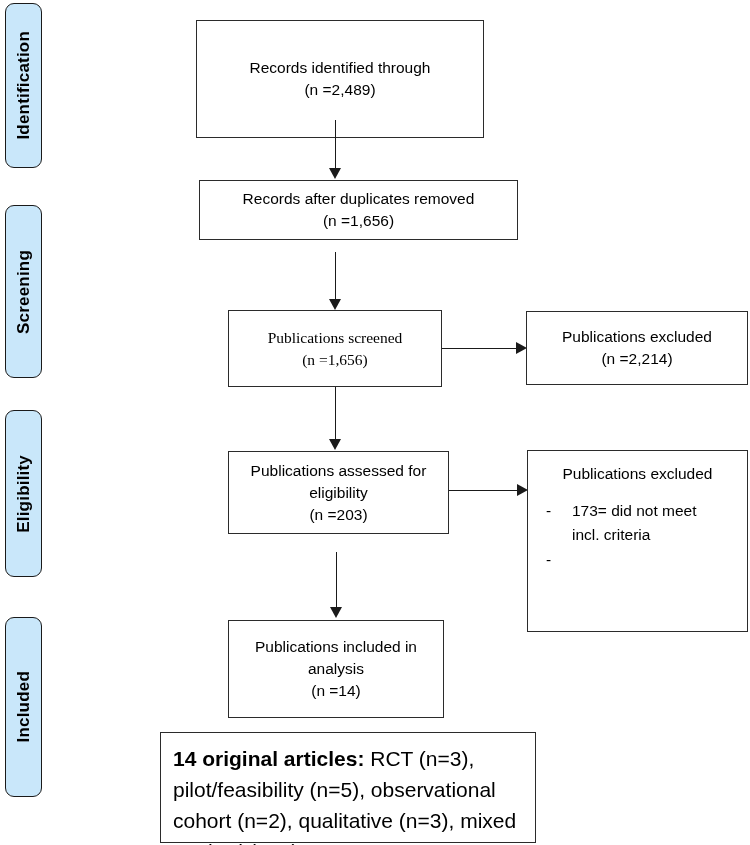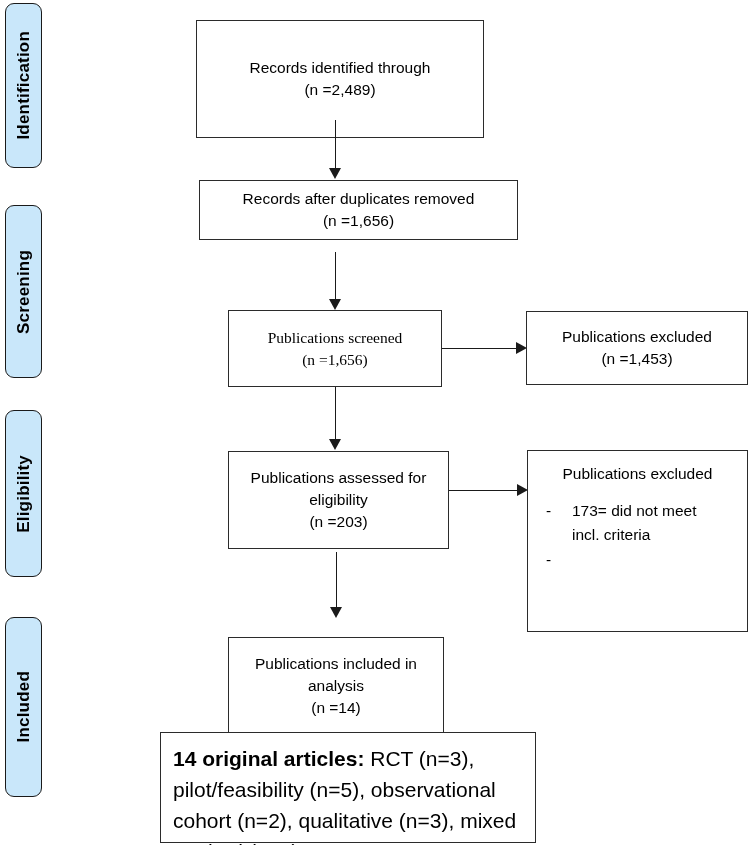--- a/index.html
+++ b/index.html
@@ -174,27 +174,27 @@
   <div class="box" style="left:228px; top:310px; width:214px; height:77px;font-family:Liberation Serif, serif;">
     <span class="line">Publications screened</span>
     <span class="line">(n =1,656)</span>
   </div>
 
   <div class="hline" style="left:442px; top:348px; width:76px;"></div>
   <div class="arrow-right" style="left:516px; top:342px;"></div>
 
   <div class="box" style="left:526px; top:311px; width:222px; height:74px;">
     <span class="line">Publications excluded</span>
-    <span class="line">(n =1,453)</span>
+    <span class="line">(n =2,214)</span>
   </div>
 
   <div class="vline" style="left:335px; top:387px; height:54px;"></div>
   <div class="arrow-down" style="left:329px; top:439px;"></div>
 
-  <div class="box" style="left:228px; top:451px; width:221px; height:98px;">
+  <div class="box" style="left:228px; top:451px; width:221px; height:83px;">
     <span class="line">Publications assessed for</span>
     <span class="line">eligibility</span>
     <span class="line">(n =203)</span>
   </div>
 
   <div class="hline" style="left:449px; top:490px; width:70px;"></div>
   <div class="arrow-right" style="left:517px; top:484px;"></div>
 
   <div class="box left-align" style="left:527px; top:450px; width:221px; height:182px; padding:12px 6px 0 6px;">
     <div class="excl-head">
@@ -211,21 +211,21 @@
       </li>
       <li>
         <span class="dash">-</span>
       </li>
     </ul>
   </div>
 
   <div class="vline" style="left:336px; top:552px; height:57px;"></div>
   <div class="arrow-down" style="left:330px; top:607px;"></div>
 
-  <div class="box" style="left:228px; top:620px; width:216px; height:98px;margin-top:17px;">
+  <div class="box" style="left:228px; top:620px; width:216px; height:98px;">
     <span class="line">Publications included in</span>
     <span class="line">analysis</span>
     <span class="line">(n =14)</span>
   </div>
 
   <div class="box summary" style="left:160px; top:732px; width:376px; height:111px;">
     <div>
       <b>14 original articles:</b><span> RCT (n=3), pilot/feasibility (n=5), observational cohort (n=2), qualitative (n=3), mixed method (n=1)</span>
     </div>
   </div>

